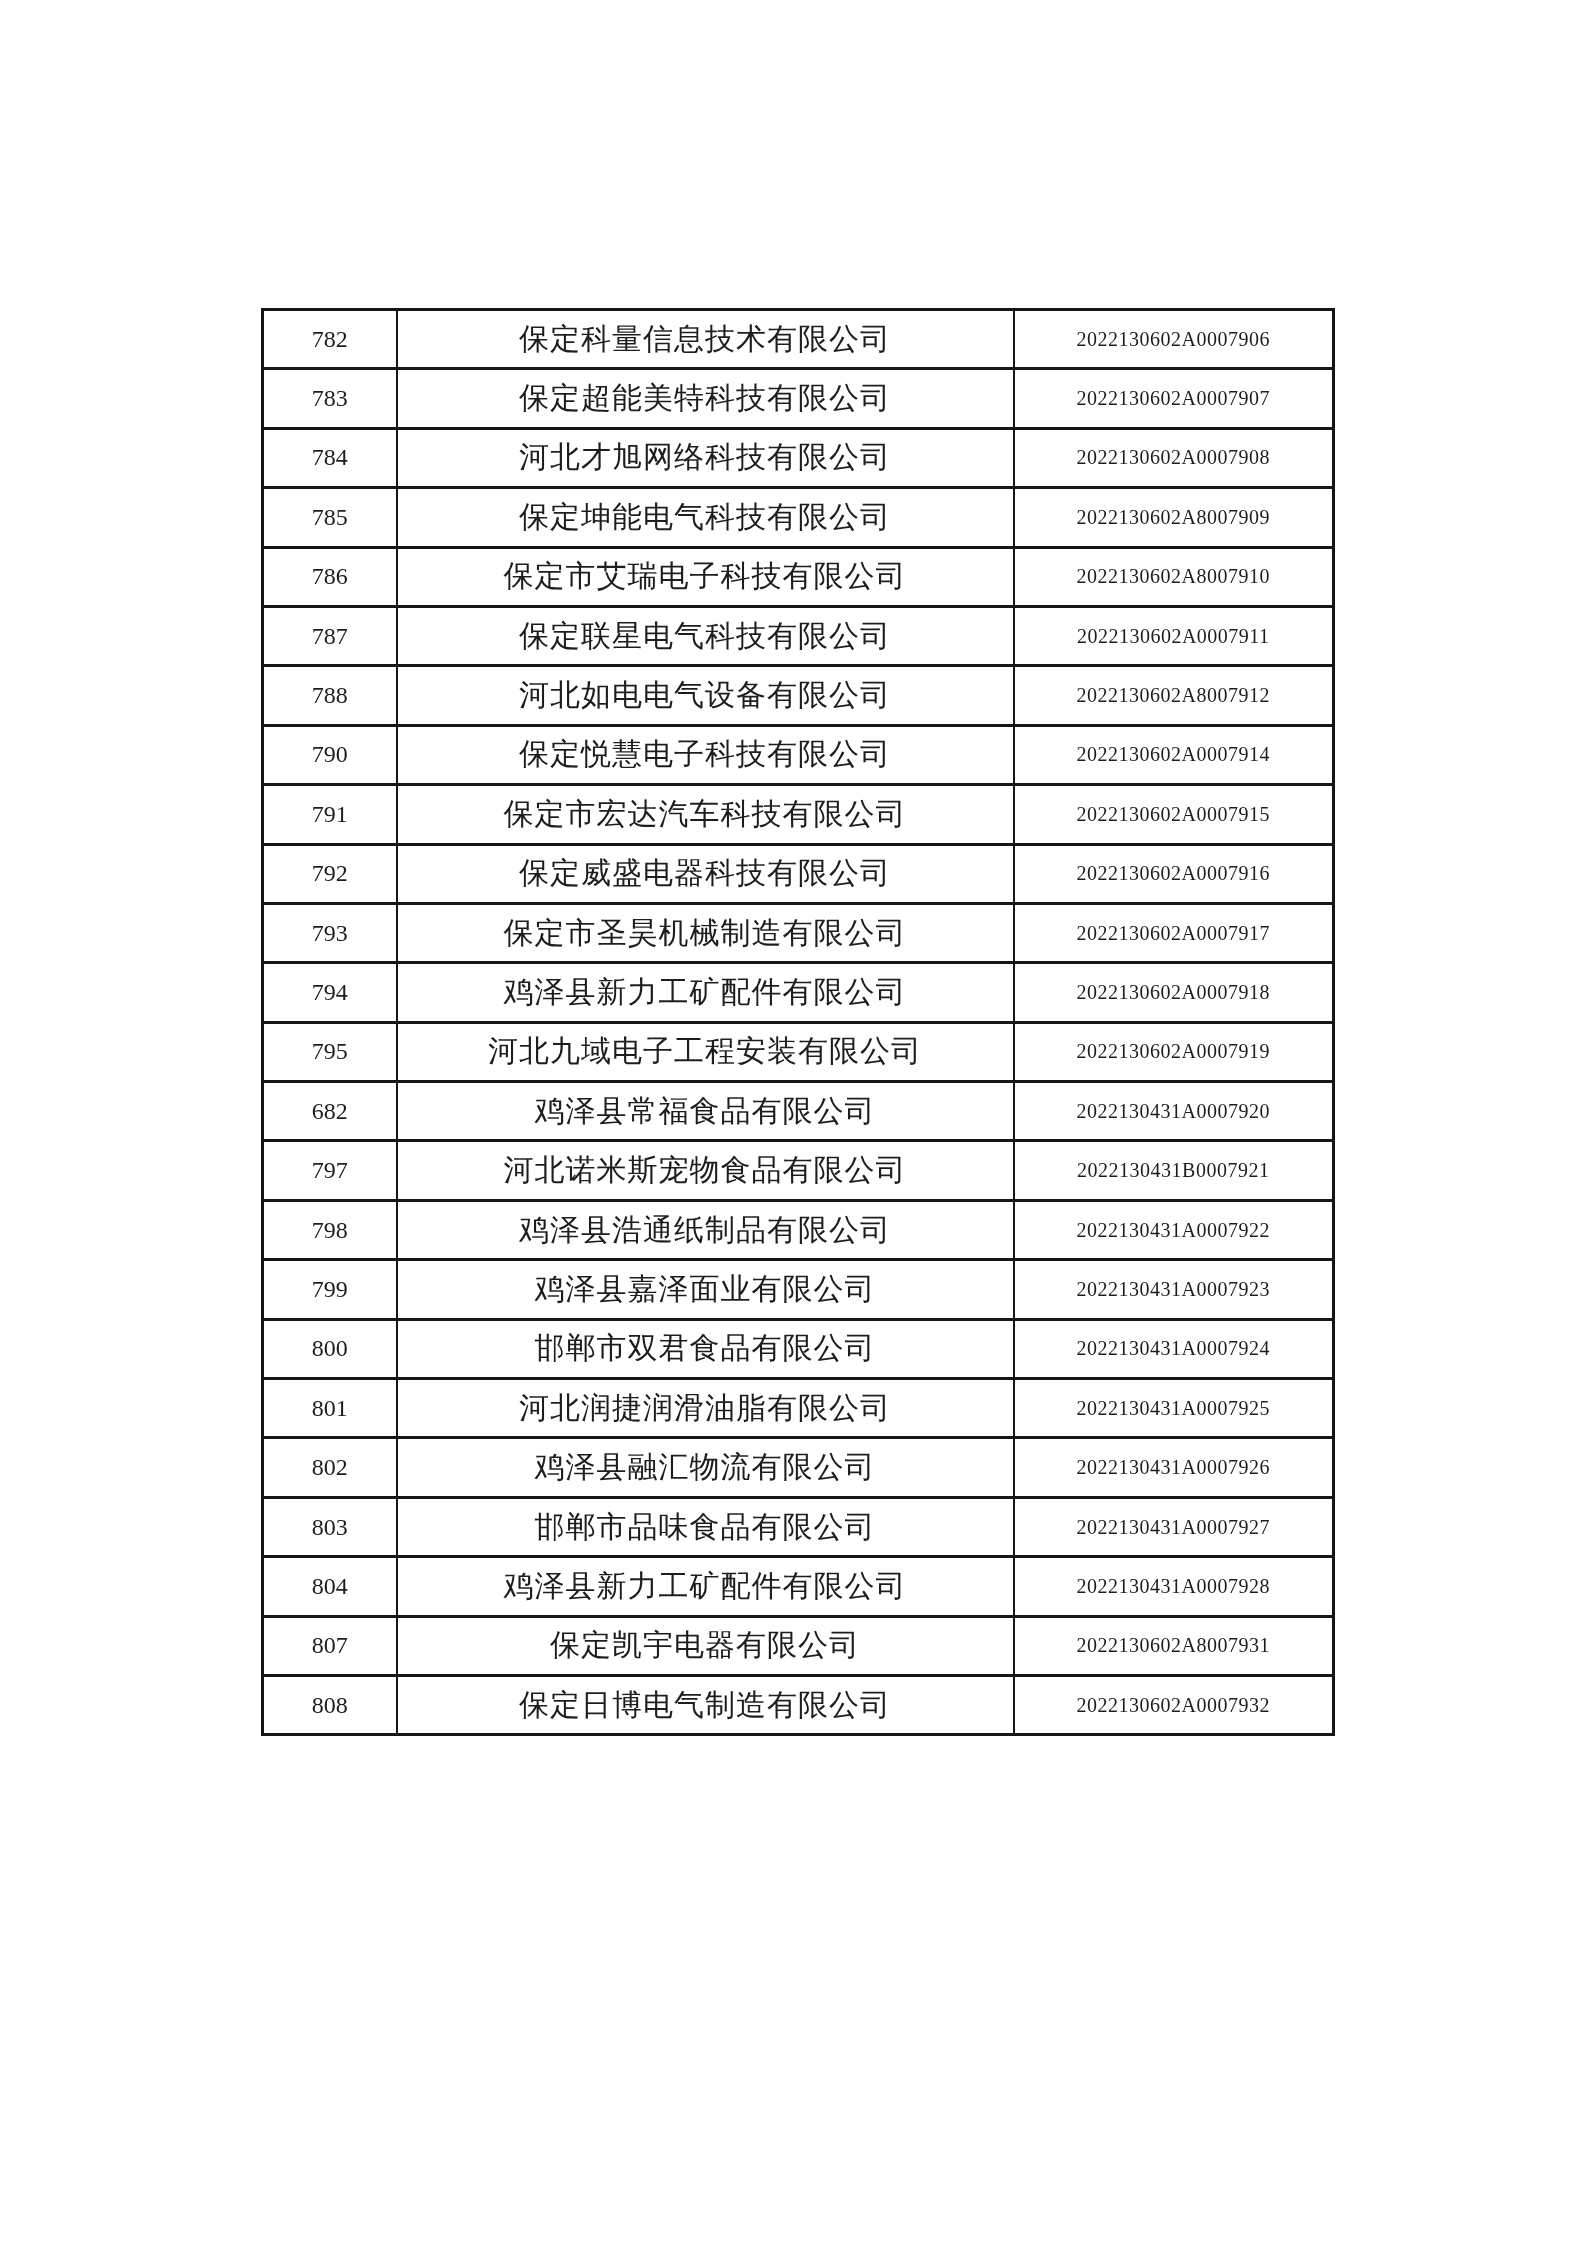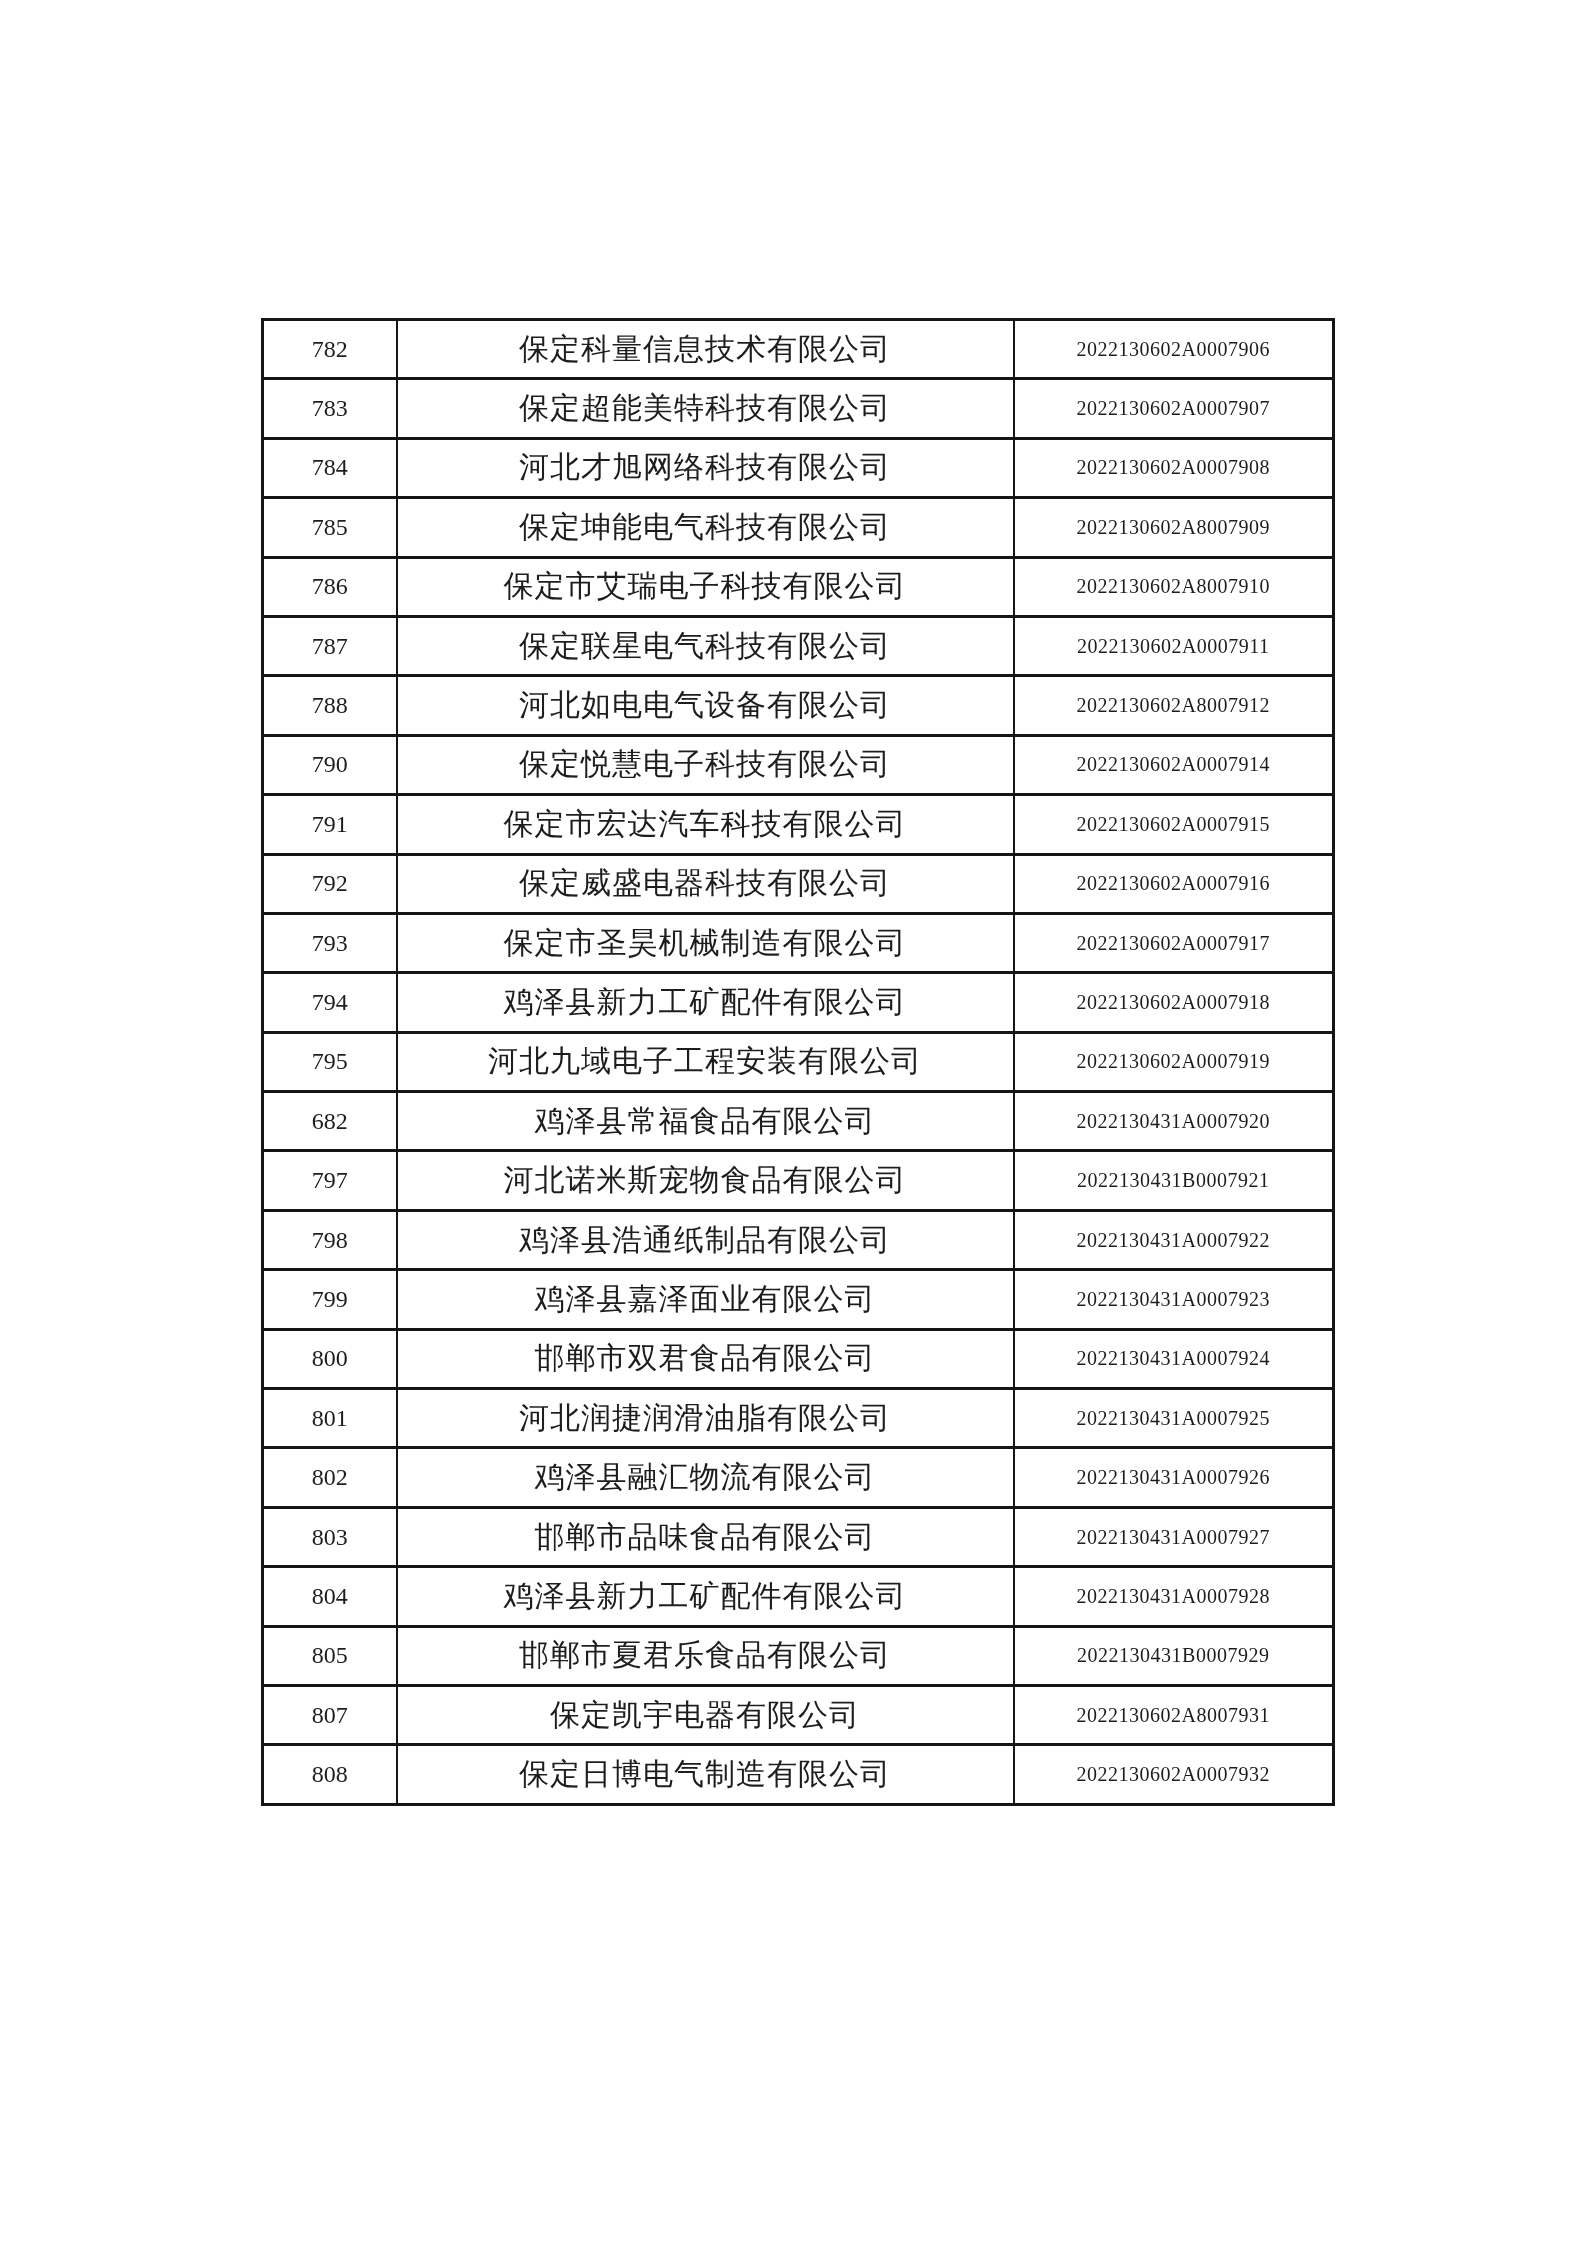--- a/index.html
+++ b/index.html
@@ -11,21 +11,21 @@
     position: relative;
     width: 1587px;
     height: 2245px;
     background: #ffffff;
     font-family: "Liberation Serif", "DejaVu Serif", serif;
     color: #1d1d1d;
   }
   table.registry {
     position: absolute;
     left: 261px;
-    top: 318px;
+    top: 308px;
     width: 1071px;
     border-collapse: collapse;
     table-layout: fixed;
     border: 3px solid #141414;
   }
   table.registry td {
     border: 2px solid #161616;
     border-top-width: 3px;
     border-bottom-width: 3px;
     height: 56.4px;
@@ -163,25 +163,20 @@
           <td class="c-no">803</td>
           <td class="c-company">邯郸市品味食品有限公司</td>
           <td class="c-code">2022130431A0007927</td>
         </tr>
         <tr>
           <td class="c-no">804</td>
           <td class="c-company">鸡泽县新力工矿配件有限公司</td>
           <td class="c-code">2022130431A0007928</td>
         </tr>
         <tr>
-          <td class="c-no">805</td>
-          <td class="c-company">邯郸市夏君乐食品有限公司</td>
-          <td class="c-code">2022130431B0007929</td>
-        </tr>
-        <tr>
           <td class="c-no">807</td>
           <td class="c-company">保定凯宇电器有限公司</td>
           <td class="c-code">2022130602A8007931</td>
         </tr>
         <tr>
           <td class="c-no">808</td>
           <td class="c-company">保定日博电气制造有限公司</td>
           <td class="c-code">2022130602A0007932</td>
         </tr>
       </tbody>

